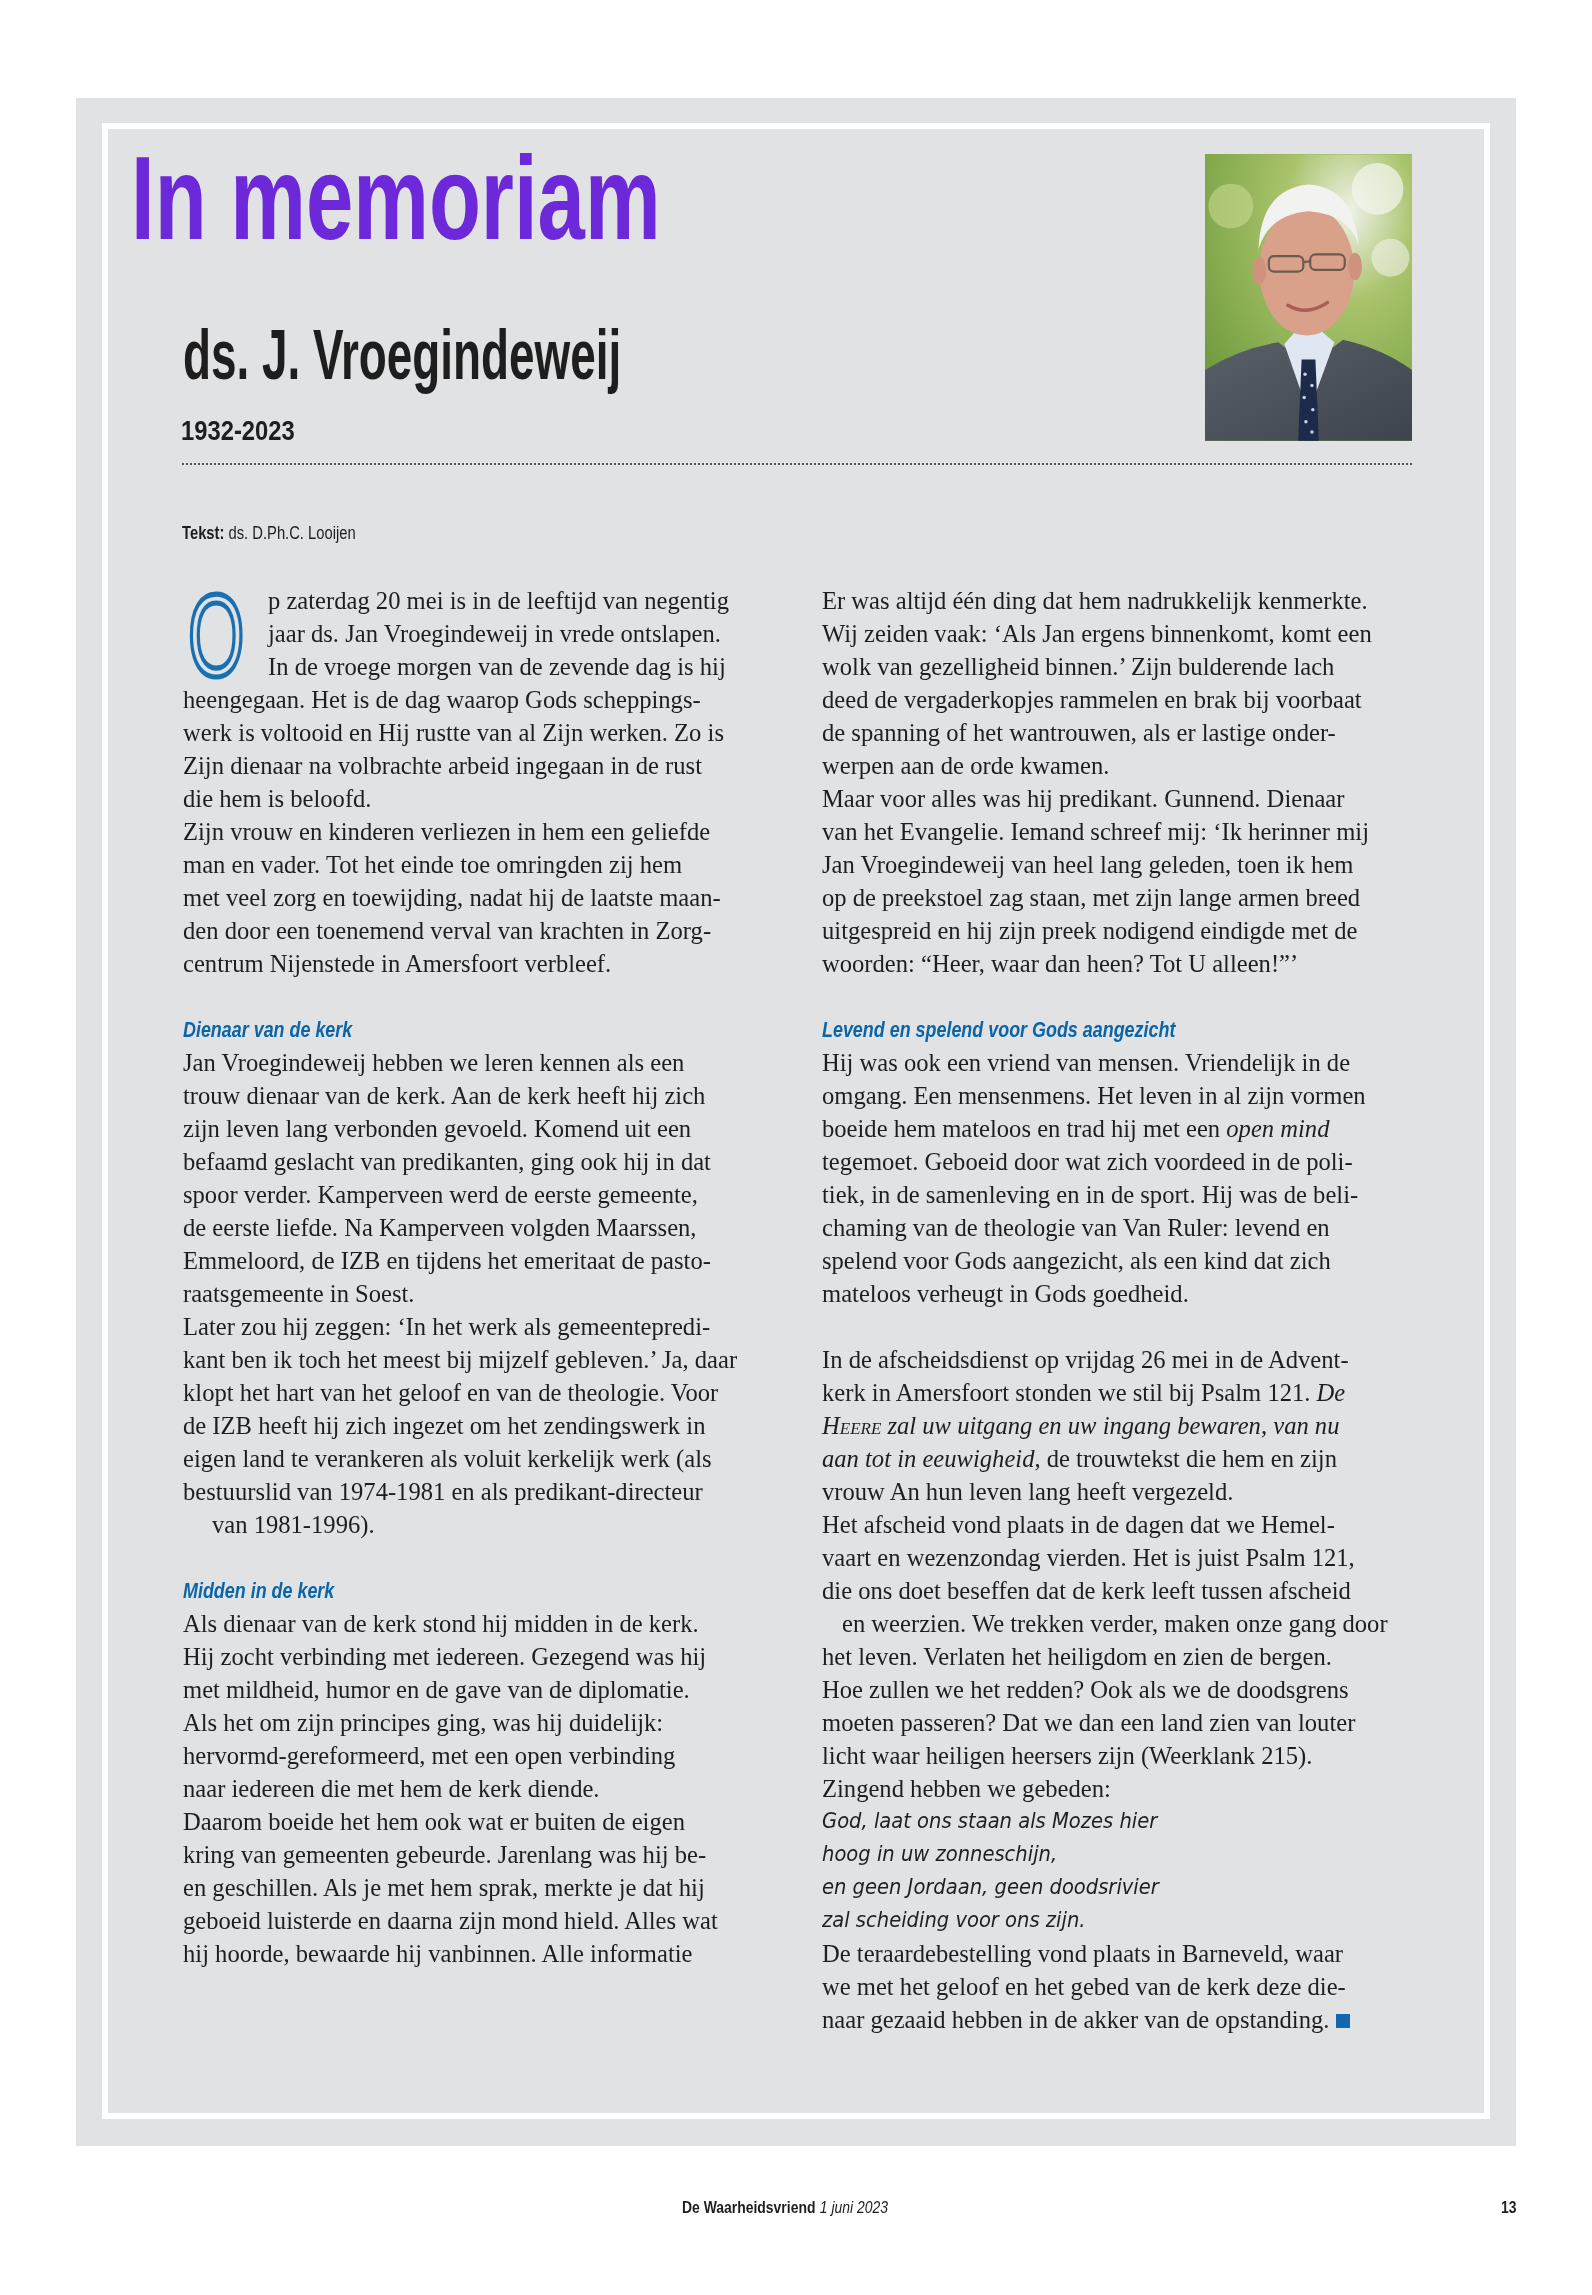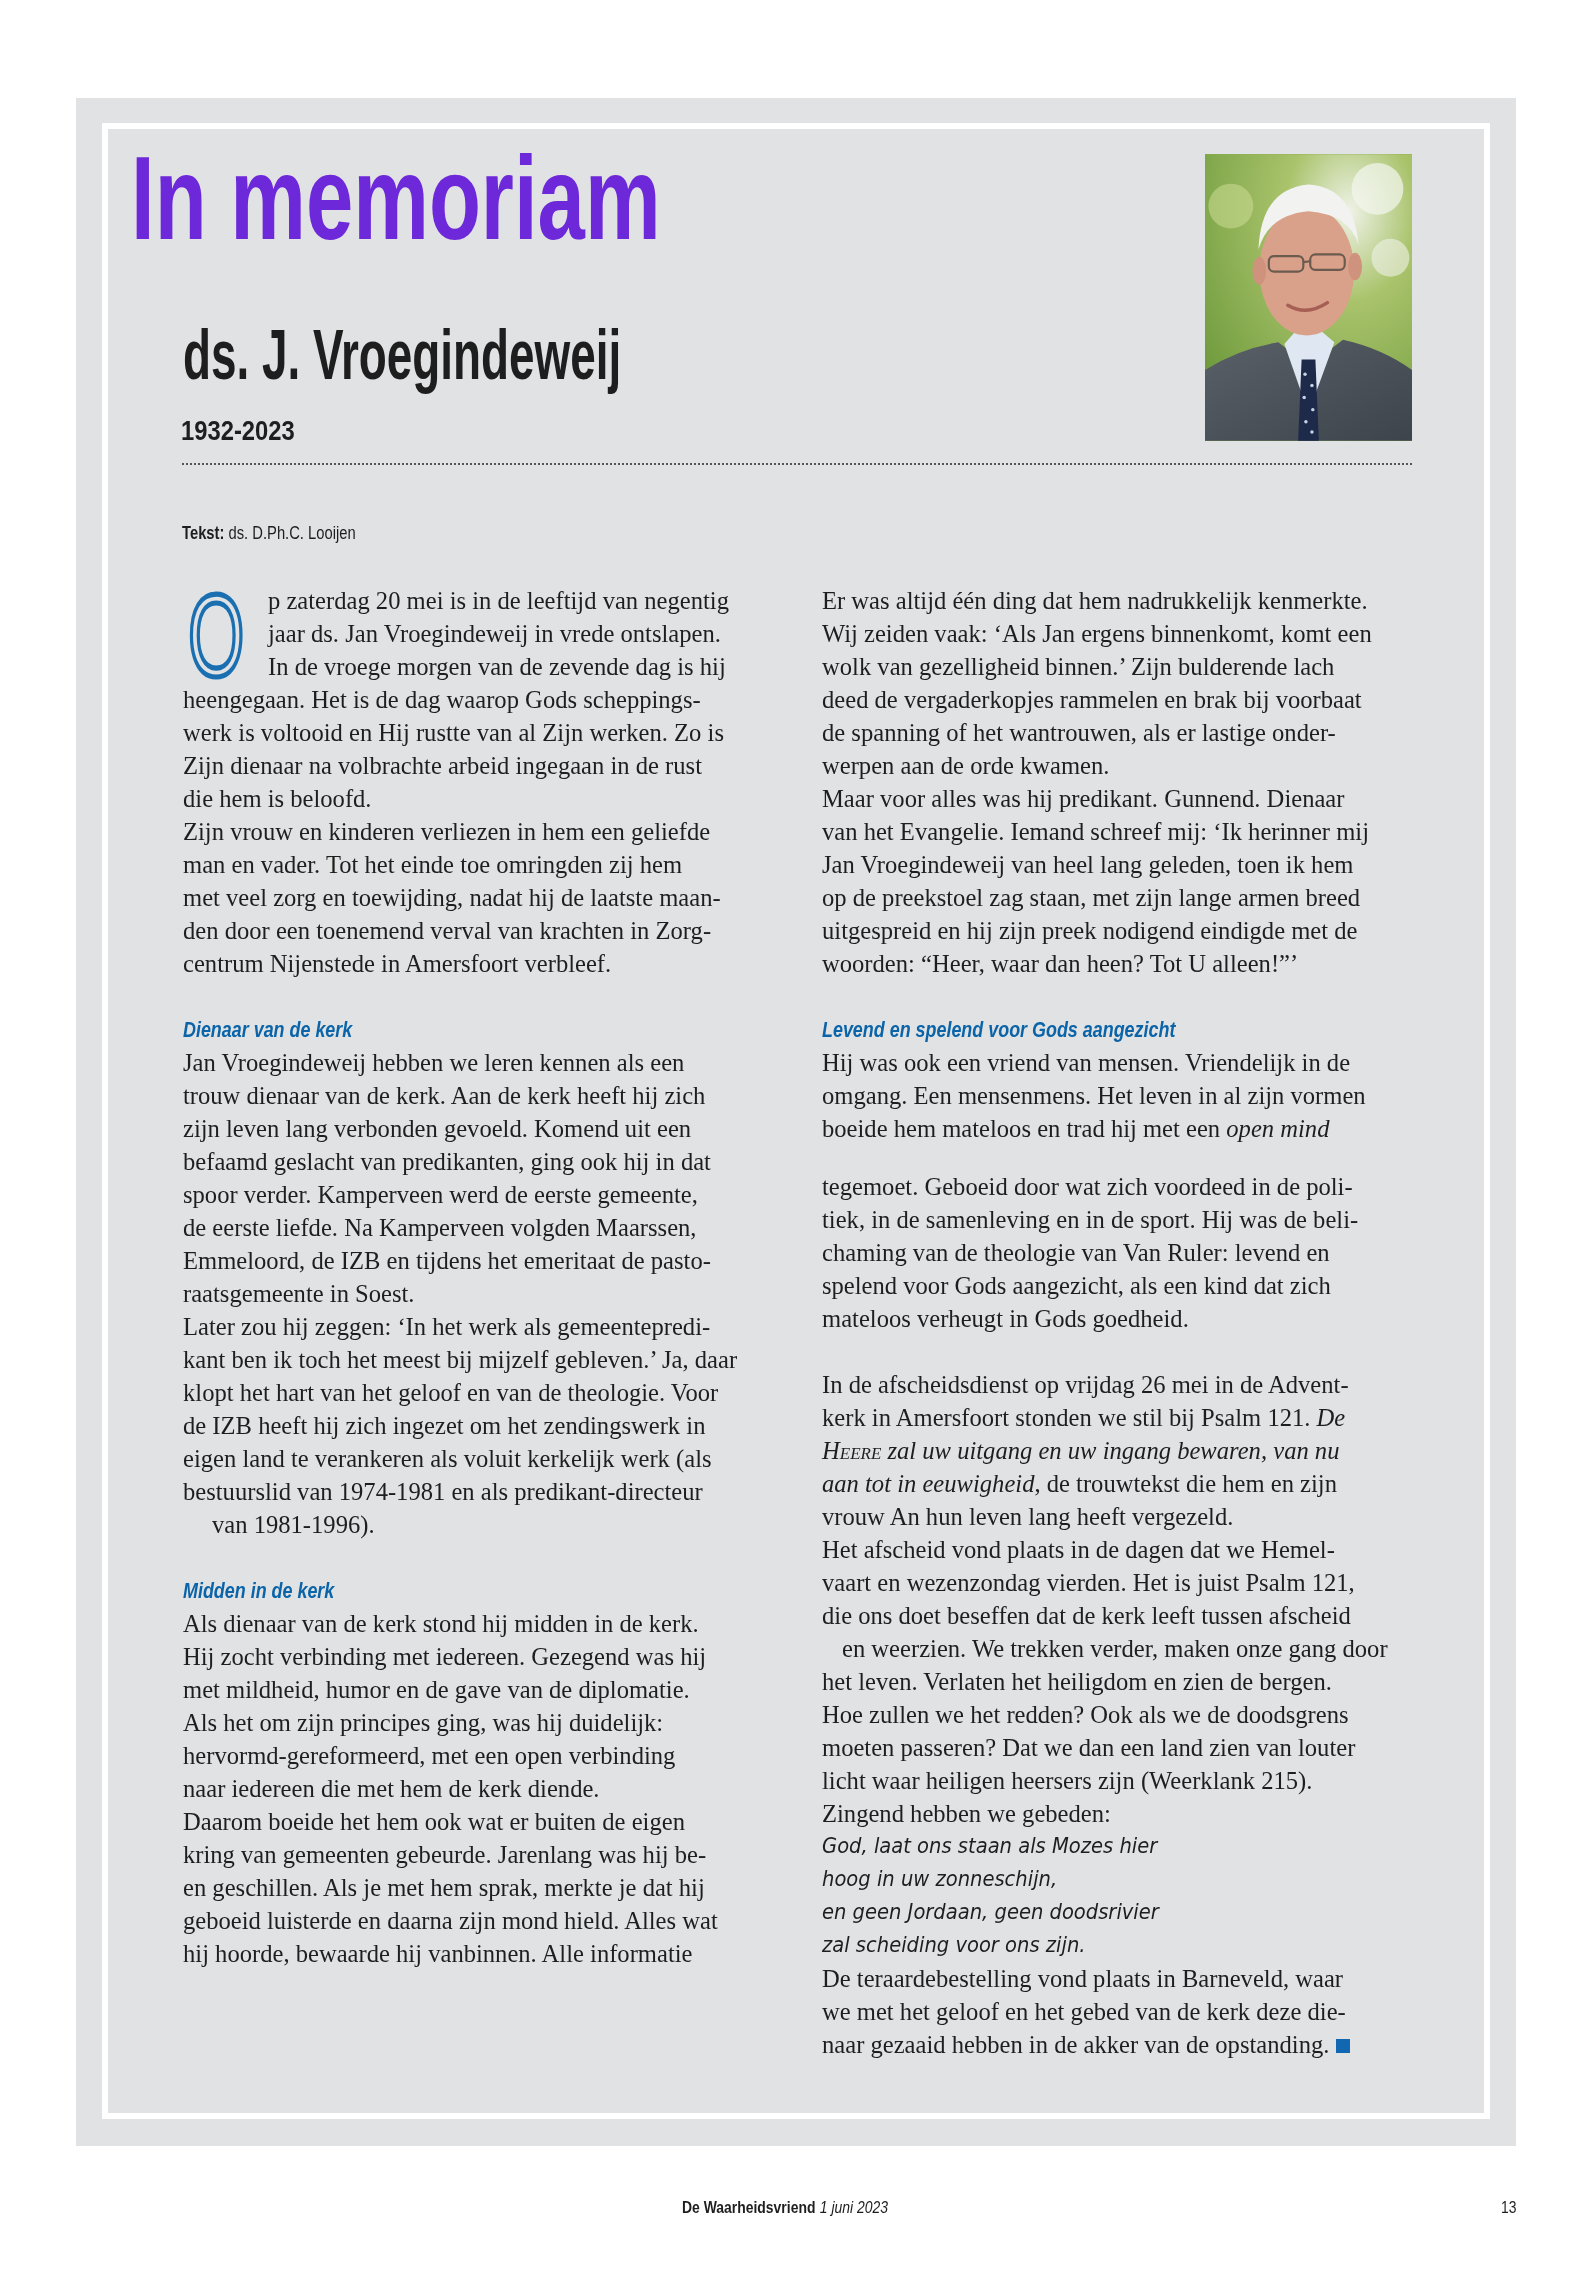--- a/index.html
+++ b/index.html
@@ -81,21 +81,21 @@
     margin-left: 7px; vertical-align: 0px;
   }
   .footer {
     position: absolute; top: 2197px; font-family: "Liberation Sans", sans-serif;
     font-size: 16.4px; line-height: 21px; color: #1e1e1e; white-space: nowrap;
   }
   .footer.center { left: 682px; }
   .footer.center .cond { transform: scaleX(0.85); }
   .footer .pub { font-weight: bold; }
   .footer .date { font-style: italic; margin-left: 5.2px; }
-  .footer.page { left: 1501px; font-weight: normal; }
+  .footer.page { left: 1501px; font-weight: bold; }
   .footer.page .cond { transform: scaleX(0.85); }
 </style>
 </head>
 <body>
 
 <div class="outer-box"></div>
 <div class="frame"></div>
 
 <div class="title"><span class="cond">In memoriam</span></div>
 <div class="name"><span class="cond">ds. J. Vroegindeweij</span></div>
@@ -207,21 +207,21 @@
       <span class="line" style="display: block;"><span>op de preekstoel zag staan, met zijn lange armen breed</span></span>
       <span class="line" style="display: block;"><span>uitgespreid en hij zijn preek nodigend eindigde met de</span></span>
       <span class="line" style="display: block;"><span>woorden: “Heer, waar dan heen? Tot U alleen!”’</span></span>
     </div>
   <span class="line blank" style="display: block;"></span>
   <span class="heading"><span class="cond">Levend en spelend voor Gods aangezicht</span></span>
   <span class="line" style="display: block;">Hij was ook een vriend van mensen. Vriendelijk in de</span>
   <span class="line" style="display: block;">omgang. Een mensenmens. Het leven in al zijn vormen</span>
   <span class="line" style="display: block;"><span>boeide hem mateloos en trad hij met een </span><span class="it">open mind</span></span>
   <div id="s3">
-      <span class="line" style="display: block; margin-top: 25px;"><span>tegemoet. Geboeid door wat zich voordeed in de poli-</span></span>
+      <span class="line" style="display: block;"><span>tegemoet. Geboeid door wat zich voordeed in de poli-</span></span>
       <span class="line" style="display: block;"><span>tiek, in de samenleving en in de sport. Hij was de beli-</span></span>
       <span class="line" style="display: block;"><span>chaming van de theologie van Van Ruler: levend en</span></span>
       <span class="line" style="display: block;"><span>spelend voor Gods aangezicht, als een kind dat zich</span></span>
       <span class="line" style="display: block;"><span>mateloos verheugt in Gods goedheid.</span></span>
     </div>
   <span class="line blank" style="display: block;"></span>
   <span class="line" style="display: block;">In de afscheidsdienst op vrijdag 26 mei in de Advent-</span>
   <span class="line" style="display: block;"><span>kerk in Amersfoort stonden we stil bij Psalm 121. </span><span class="it">De</span></span>
   <span class="line" style="display: block;"><span class="smallcaps">Heere</span><span class="it"> zal uw uitgang en uw ingang bewaren, van nu</span></span>
   <span class="line" style="display: block;"><span class="it">aan tot in eeuwigheid</span><span>, de trouwtekst die hem en zijn</span></span>

